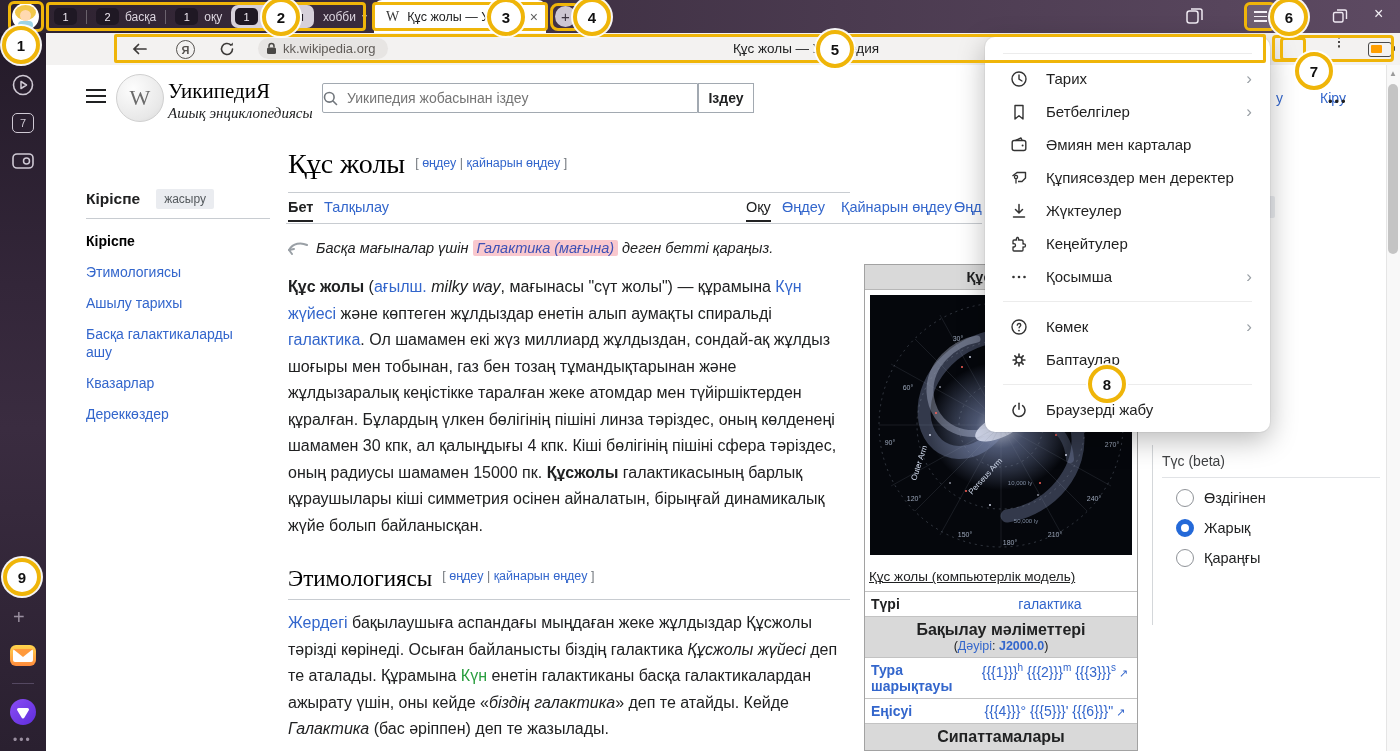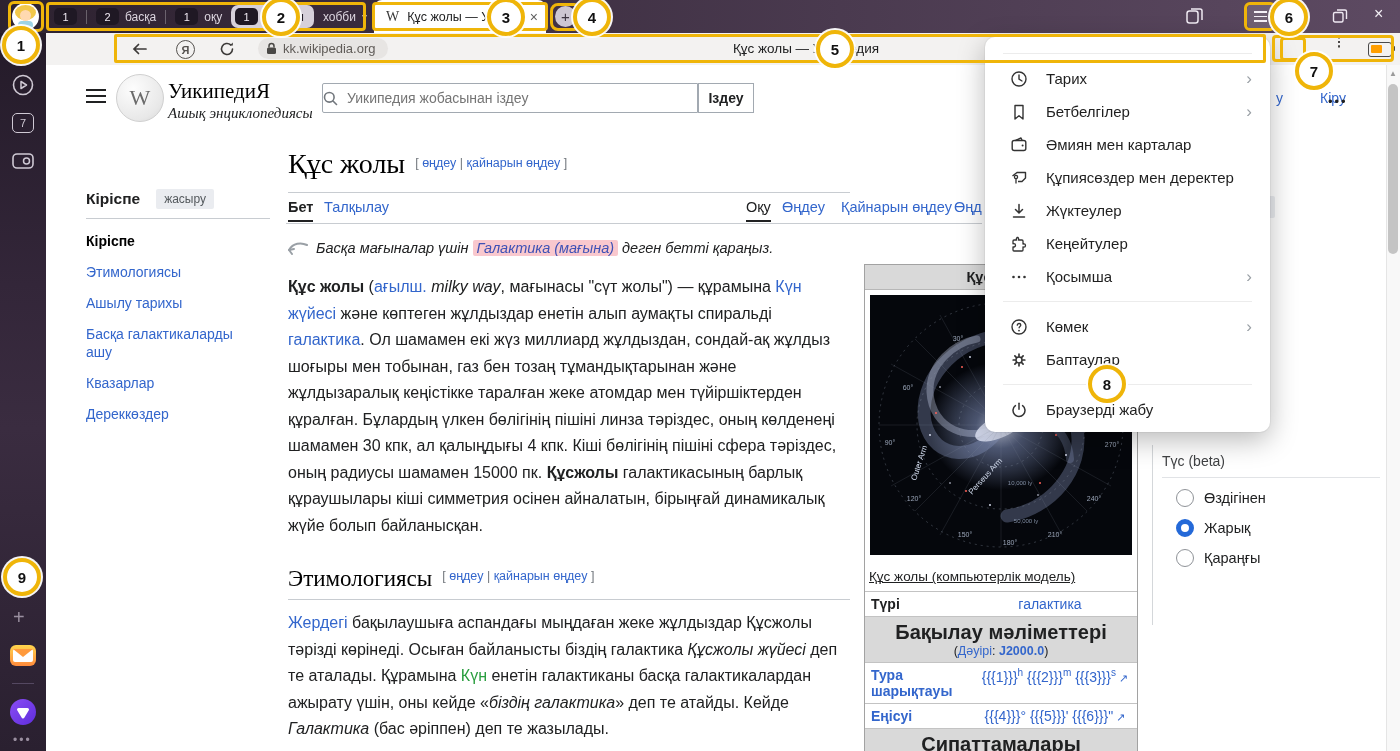--- a/index.html
+++ b/index.html
@@ -105,21 +105,21 @@
   
   #infobox{left:818px;top:199px;width:274px;border:1px solid #a2a2a2;background:#fff;font-size:14px;color:#202122;box-sizing:border-box;}
   .ib-h{background:#d9d9d9;font-weight:bold;text-align:center;padding:4px 2px;font-size:14.5px;border-bottom:1px solid #b7b7b7;}
   .ib-img{padding:5px;}
   .ib-cap{text-align:left;font-size:13.5px;padding:6px 4px 7px 4px;text-decoration:underline;}
   .ib-row{display:flex;border-top:1px solid #c3c3c3;}
   .ib-l{padding:4px 6px;font-weight:bold;width:86px;}
   .ib-l.link{font-weight:bold;}
   .ib-v{padding:4px 6px;flex:1;text-align:center;}
   .ib-sub{border-top:1px solid #c3c3c3;background:#d9d9d9;text-align:center;padding:4px 2px;}
-  .ib-sub .t1{font-weight:bold;font-size:20px;}
+  .ib-sub .t1{font-weight:bold;font-size:16px;}
   .ib-sub .t2{font-size:12.5px;}
   
   .ap-vline{left:1106px;top:380px;width:1px;height:180px;background:#d4d7da;}
   .ap-title{left:1116px;top:388px;font-size:14px;color:#404244;}
   .ap-hr{left:1116px;top:412px;width:218px;height:1px;background:#e1e3e6;}
   .radio{width:18px;height:18px;border-radius:50%;box-sizing:border-box;border:1.6px solid #8f9398;background:#fff;}
   .radio.sel{border:5.5px solid #2469d8;}
   .ap-row{display:flex;align-items:center;gap:10px;left:1130px;}
   .ap-lbl{font-size:14.5px;color:#202122;}
   

